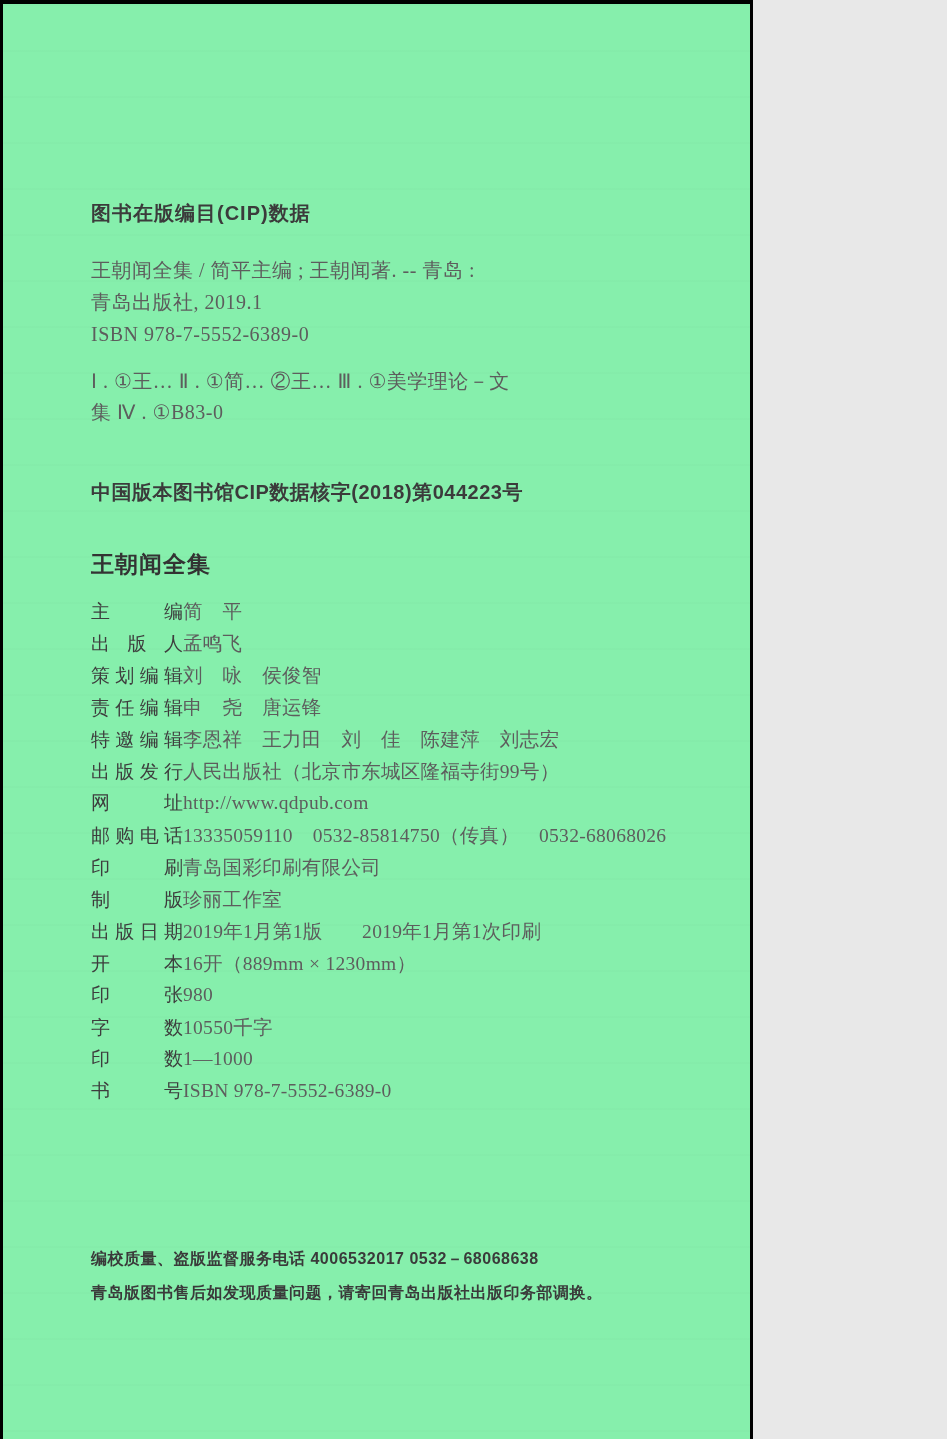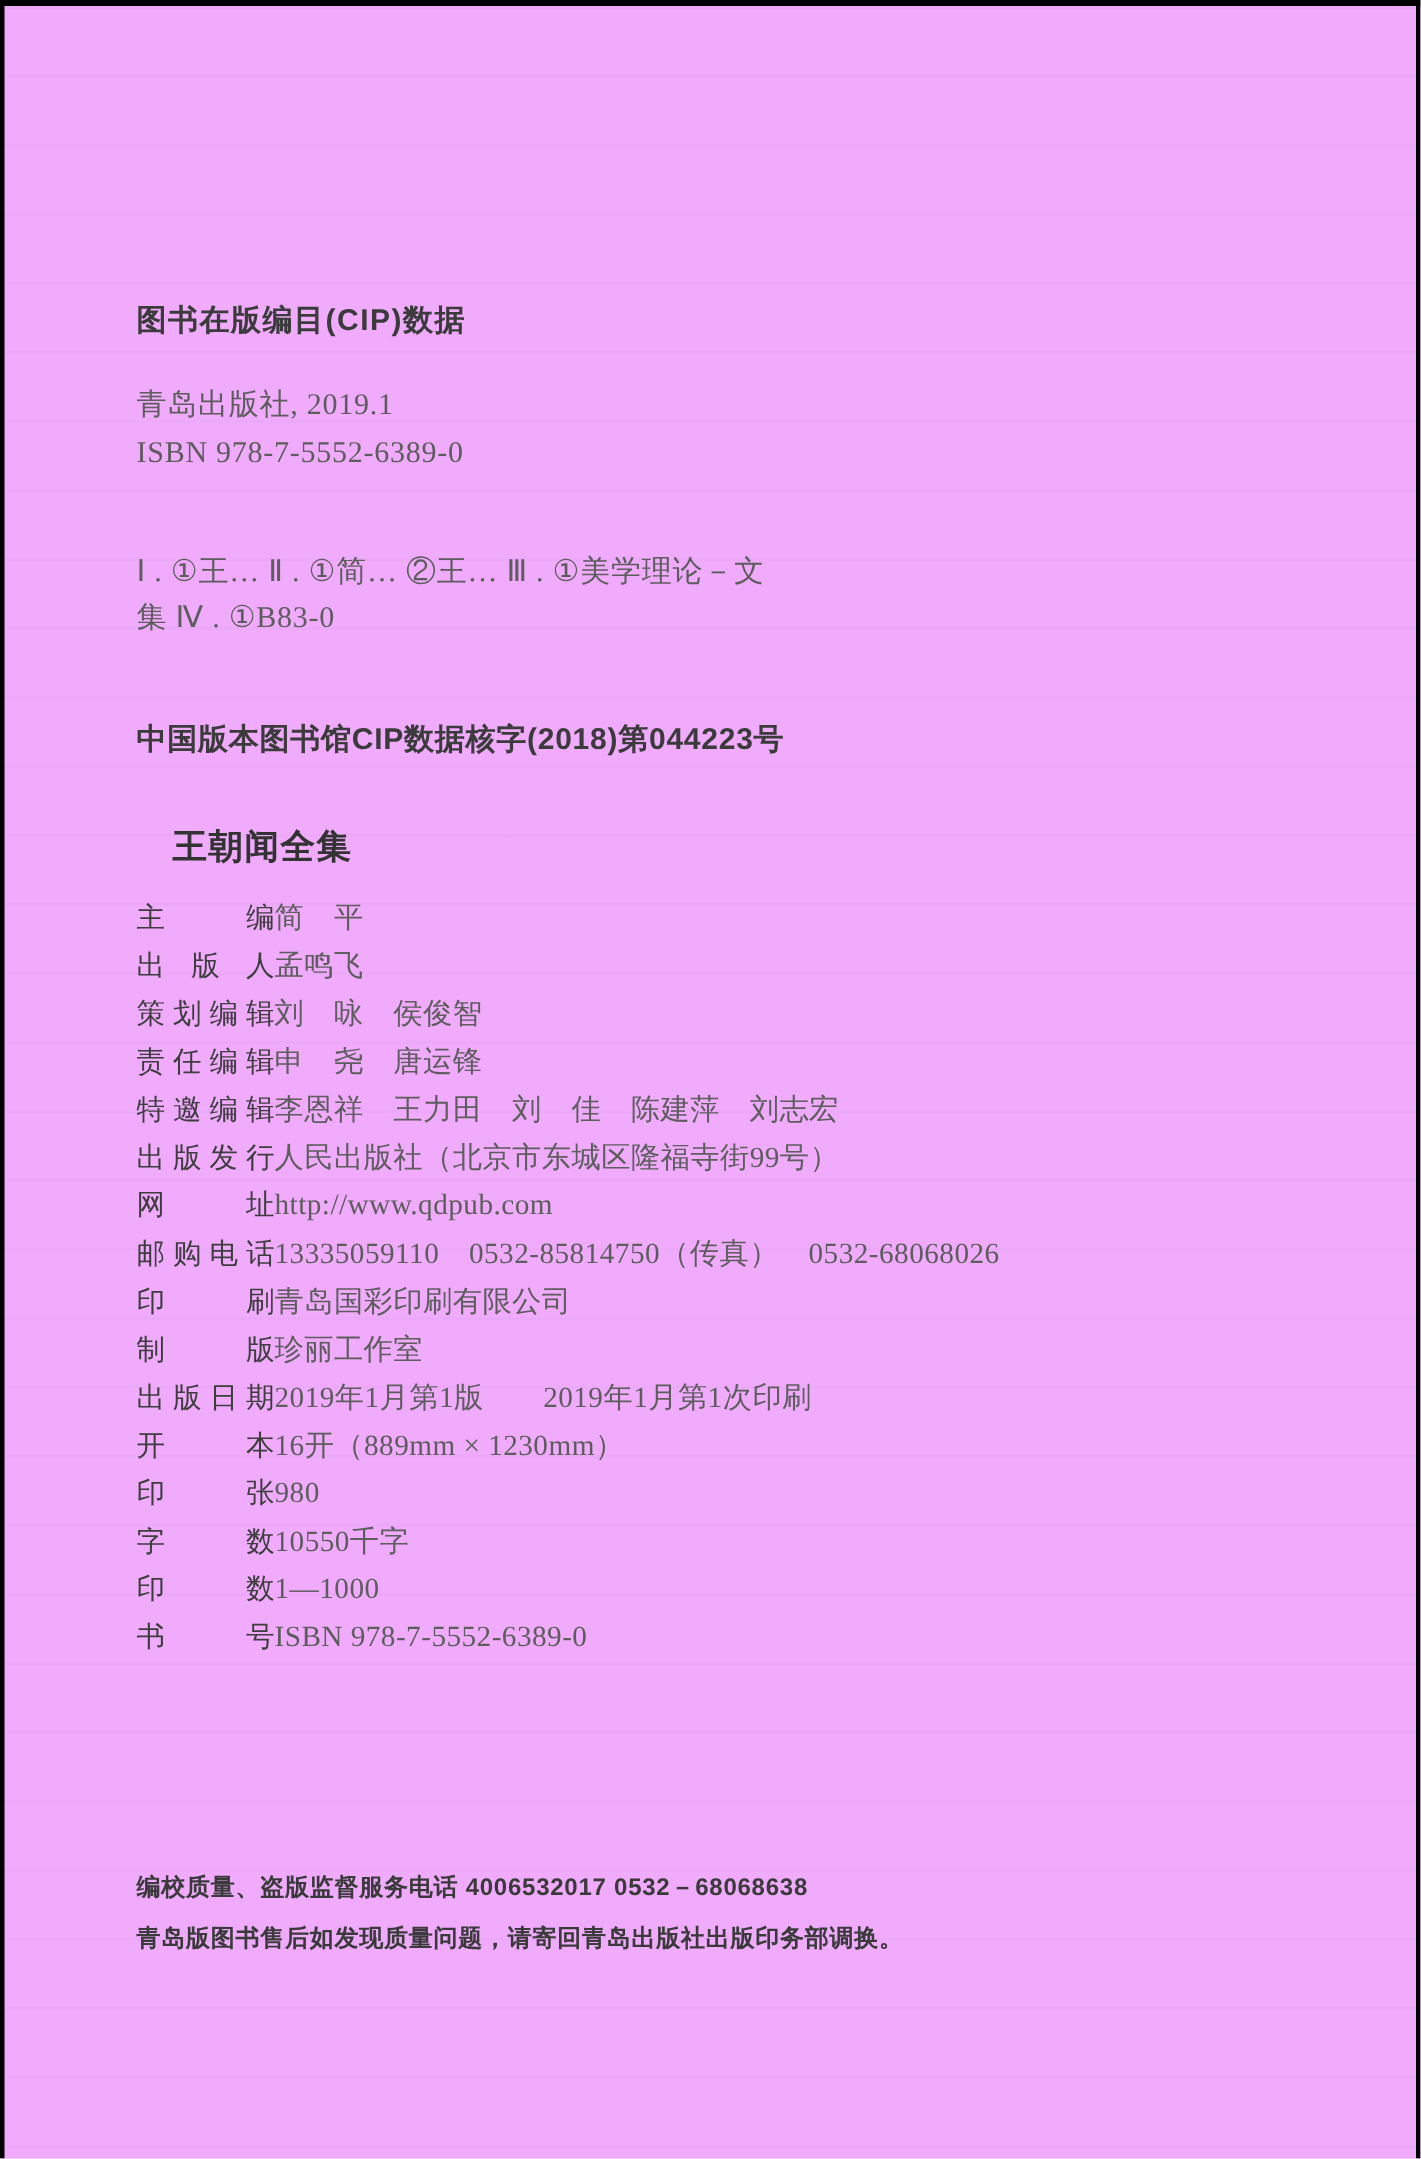--- a/index.html
+++ b/index.html
@@ -4,22 +4,22 @@
 <style>
   * { margin: 0; padding: 0; box-sizing: border-box; }
   html, body { background: #e8e8e8; }
   body {
     width: 947px; height: 1439px;
     font-family: "Liberation Sans", sans-serif;
     position: relative;
   }
   .page {
     position: absolute; top: 0; left: 0;
-    width: 947px; height: 1439px;
-    background: #f0abfc;
+    width: 753px; height: 1439px;
+    background: #86efac;
     border-top: 4px solid #000;
     border-left: 3px solid #000;
     border-right: 3px solid #000;
     overflow: hidden;
   }
   
   .page::before {
     content: "";
     position: absolute; inset: 0;
     background: repeating-linear-gradient(
@@ -50,21 +50,20 @@
   .cip-number {
     position: absolute; left: 88px; top: 444px;
     font-size: 20px; font-weight: bold; color: #3b3b3b;
     letter-spacing: 0.5px;
     margin-top: 31px;
   }
   .book-title {
     position: absolute; left: 88px; top: 545px;
     font-size: 23px; font-weight: bold; color: #333;
     letter-spacing: 1px;
-    margin-left: 24px;
   }
   .colophon {
     position: absolute; left: 88px; top: 594px;
     width: 800px;
   }
   .colophon-row {
     display: flex; align-items: baseline;
     height: 32px;
   }
   .colophon-label {
@@ -85,20 +84,21 @@
   }
 </style>
 </head>
 <body>
 
 <div class="page">
 
   <div class="cip-header">图书在版编目(CIP)数据</div>
 
   <div class="cip-record">
+    <div>王朝闻全集 / 简平主编 ; 王朝闻著. -- 青岛 :</div>
     <div>青岛出版社, 2019.1</div>
     <div>ISBN 978-7-5552-6389-0</div>
   </div>
 
   <div class="classification">
     <div>Ⅰ . ①王… Ⅱ . ①简… ②王… Ⅲ . ①美学理论－文</div>
     <div>集 Ⅳ . ①B83-0</div>
   </div>
 
   <div class="cip-number">中国版本图书馆CIP数据核字(2018)第044223号</div>

